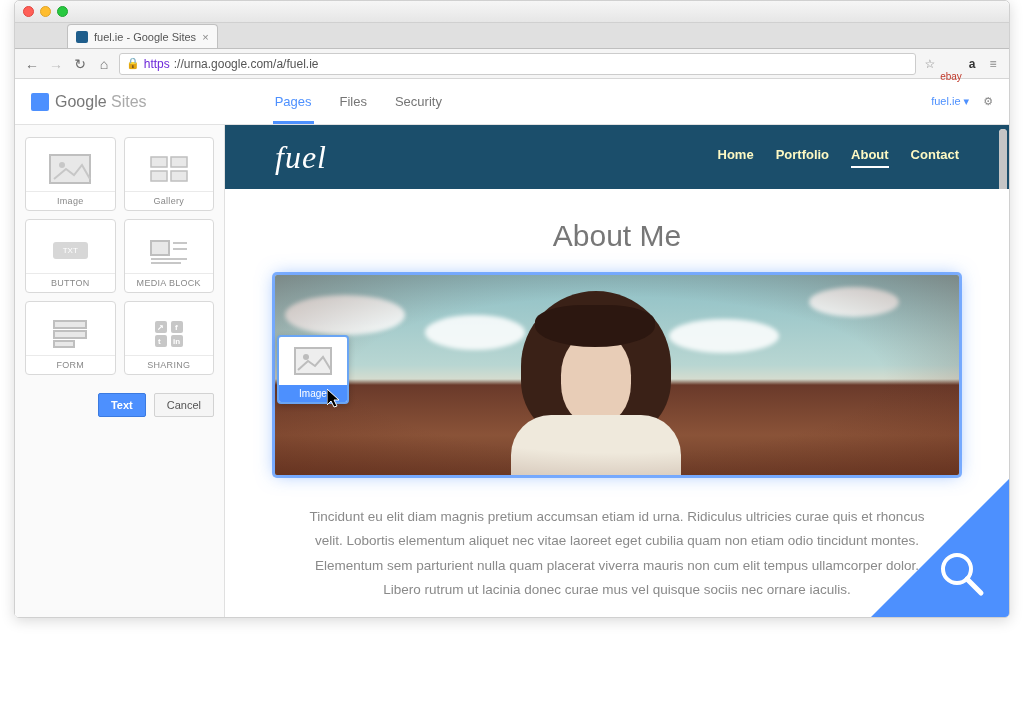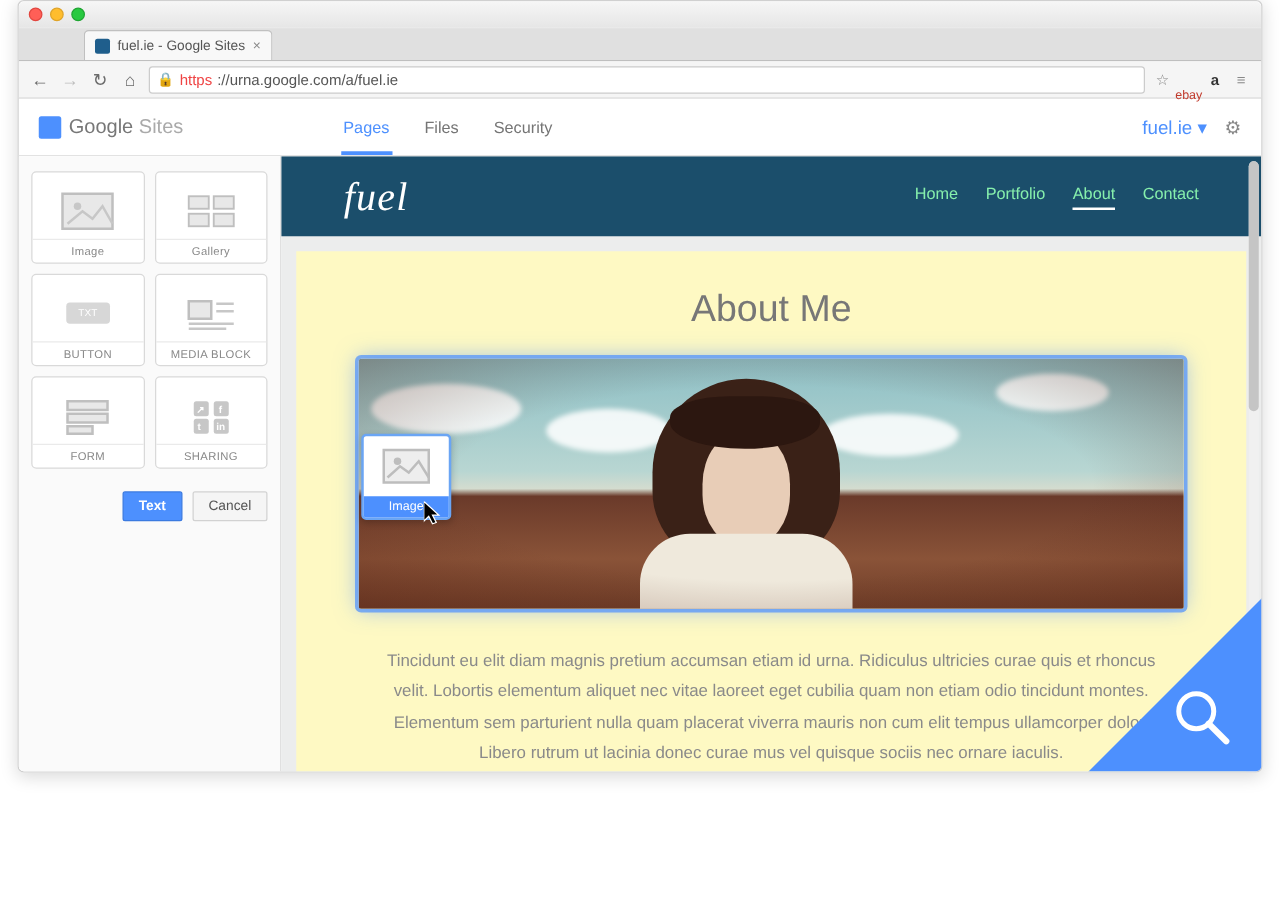--- a/index.html
+++ b/index.html
@@ -17,61 +17,61 @@
   .tab-strip { height:26px; background:#e0e0e0; display:flex; align-items:flex-end; padding-left:52px; border-bottom:1px solid #bfbfbf;}
   .tab { background:#f8f8f8; height:24px; min-width:120px; border:1px solid #c0c0c0; border-bottom:none; border-radius:4px 4px 0 0; display:flex; align-items:center; padding:0 8px; font-size:11px; color:#555; gap:6px;}
   .tab .x { margin-left:auto; color:#888; font-size:11px; cursor:pointer;}
   .favicon{width:12px;height:12px;background:#1f5e8c;display:inline-block;border-radius:2px;}
 
   
   .toolbar { height:30px; background:#f5f5f5; border-bottom:1px solid #d6d6d6; display:flex; align-items:center; padding:0 8px; gap:6px;}
   .navbtn { width:18px; height:18px; display:flex; align-items:center; justify-content:center; color:#6b6b6b; font-size:14px; cursor:pointer;}
   .addr { flex:1; height:22px; border:1px solid #ccc; background:#fff; border-radius:3px; display:flex; align-items:center; padding:0 6px; gap:4px; font-size:12px; color:#333;}
   .lock{color:#2a9a3a;font-size:11px;}
-  .addr .https{color:#ef4444;}
+  .addr .https{color:#6d28d9;}
   .addr .rest{color:#555;}
   .tb-right{display:flex;gap:5px;align-items:center;}
   .ticon{width:16px;height:16px;display:flex;align-items:center;justify-content:center;color:#888;font-size:12px;}
 
   .page-frame{position:absolute;left:14px;right:14px;top:0;bottom:10px;border:1px solid #d0d0d0;border-radius:5px;box-shadow:0 3px 14px rgba(0,0,0,0.15);overflow:hidden;}
   body{padding:0;}
   .outer{position:relative;width:1024px;height:628px;}
 
   
   .gs-header{height:46px;background:#fff;border-bottom:1px solid #e2e2e2;display:flex;align-items:center;padding:0 16px;}
   .gs-logo{display:flex;align-items:center;gap:6px;color:#777;font-size:16px;}
   .gs-logo .mark{width:18px;height:18px;background:#4d90fe;display:inline-block;border-radius:2px;}
   .gs-tabs{display:flex;gap:24px;margin-left:126px;}
   .gs-tab{font-size:13px;color:#757575;padding:14px 2px;position:relative;cursor:pointer;}
   .gs-tab.active{color:#4d90fe;}
   .gs-tab.active::after{content:"";position:absolute;left:0;right:0;bottom:-1px;height:3px;background:#4d90fe;}
-  .gs-right{margin-left:auto;display:flex;gap:14px;color:#4d90fe;font-size:15px;}
+  .gs-right{margin-left:auto;display:flex;gap:14px;color:#4d90fe;font-size:11px;}
   .gear{color:#888;}
 
   .gs-body{display:flex;height:540px;background:#fff;}
 
   
   .sidebar{width:210px;background:#fafafa;border-right:1px solid #e0e0e0;padding:12px 10px;}
   .widget-grid{display:grid;grid-template-columns:1fr 1fr;gap:8px;}
   .widget{background:#fff;border:1px solid #d9d9d9;border-radius:4px;height:74px;display:flex;flex-direction:column;align-items:center;justify-content:flex-start;padding-top:8px;cursor:grab;}
   .widget .icon{flex:1;display:flex;align-items:center;justify-content:center;width:100%;}
   .widget .lbl{font-size:9px;color:#888;text-align:center;border-top:1px solid #eaeaea;width:100%;padding:4px 0;letter-spacing:0.3px;}
   .sb-actions{display:flex;gap:8px;justify-content:flex-end;margin-top:18px;}
   .btn{font-size:11px;padding:5px 12px;border:1px solid #d2d2d2;background:#f5f5f5;color:#555;border-radius:2px;cursor:pointer;}
   .btn.primary{background:#4d90fe;border-color:#3b7ae0;color:#fff;font-weight:bold;}
 
   
   .canvas{flex:1;background:#eceded;position:relative;overflow:hidden;}
   .site-hero{background:#1b4e6b;height:64px;display:flex;align-items:center;padding:0 50px;color:#fff;}
   .site-brand{font-family:'Georgia',serif;font-size:32px;font-style:italic;letter-spacing:1px;}
   .site-nav{margin-left:auto;display:flex;gap:22px;font-size:13px;}
-  .site-nav a{color:#86efac;text-decoration:none;padding-bottom:4px;cursor:pointer;}
+  .site-nav a{color:#fef9c3;text-decoration:none;padding-bottom:4px;cursor:pointer;font-weight:bold;}
   .site-nav a.active{border-bottom:2px solid #fff;}
 
-  .page-content{background:#fef9c3;margin:12px;min-height:476px;padding:0 50px 30px;text-align:center;position:relative;}
+  .page-content{background:#ffffff;margin:0;min-height:476px;padding:0 50px 30px;text-align:center;position:relative;}
   .page-title{font-size:30px;color:#777;font-weight:300;padding:30px 0 22px;}
 
   .image-block{height:200px;border-radius:2px;position:relative;margin:0 auto;overflow:hidden;box-shadow:0 0 0 3px rgba(77,144,254,0.7),0 0 18px rgba(77,144,254,0.55);}
   .sky{position:absolute;inset:0;background:linear-gradient(#8dbfc5 0%, #b8d6d2 45%, #d4dccf 52%, #6a3a2a 55%, #8a5338 80%, #6e3d28 100%);}
   .cloud{position:absolute;background:rgba(255,255,255,0.85);border-radius:50%;filter:blur(2px);}
   .c1{width:120px;height:40px;left:10px;top:20px;}
   .c2{width:100px;height:35px;left:150px;top:40px;}
   .c3{width:90px;height:30px;right:60px;top:12px;}
   .c4{width:110px;height:34px;right:180px;top:44px;}
   .person{position:absolute;left:47%;top:10px;width:170px;height:190px;transform:translateX(-50%);}

